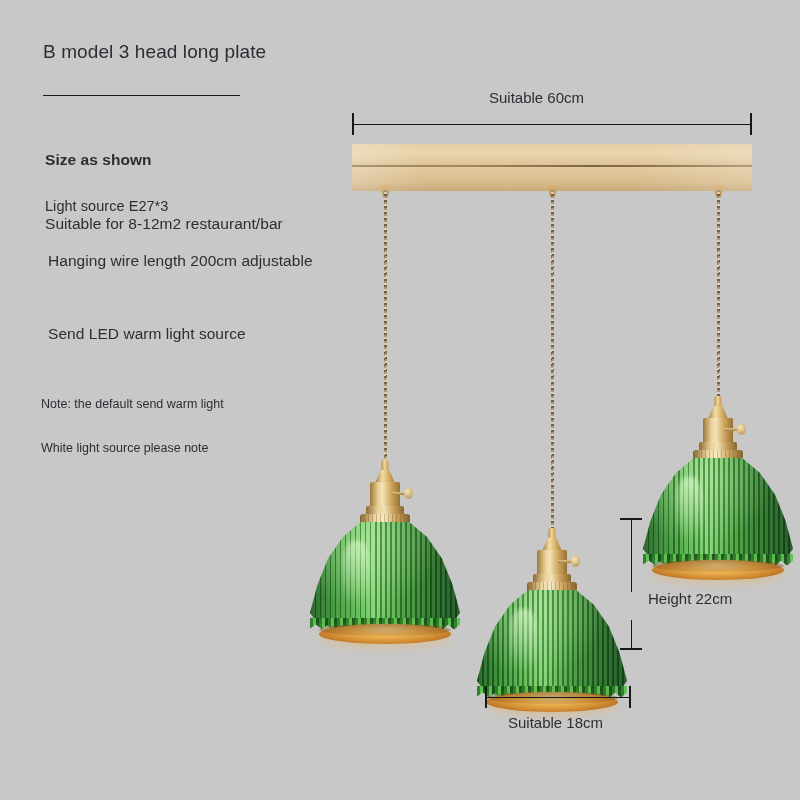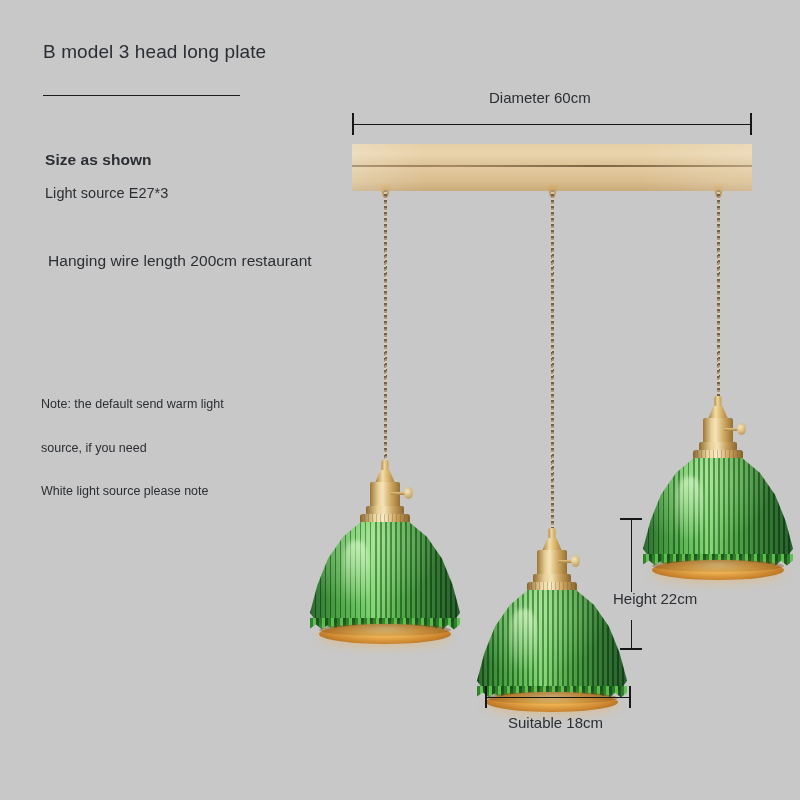--- a/index.html
+++ b/index.html
@@ -21,21 +21,21 @@
   .rule{
     position:absolute;left:43px;top:95px;width:197px;height:1px;
     background:#1a1c1f;
   }
   .spec{
     position:absolute;font-size:15.5px;font-weight:400;color:#2b2e33;
     white-space:nowrap;letter-spacing:.05px;
   }
   .s1{left:45px;top:119px;}
   .s2{left:45px;top:151px;font-weight:bold;}
-  .s3{left:45px;top:185px;font-size:14.5px;}
+  .s3{left:45px;top:198px;font-size:14.5px;}
   .s4{left:45px;top:215px;}
   .s5{left:48px;top:252px;}
   .s6{left:48px;top:325px;}
 
   .note{
     position:absolute;left:41px;top:368px;
     font-size:12.5px;line-height:14.5px;color:#2b2e33;
     white-space:pre;letter-spacing:0;
   }
   .note span{display:block;}
@@ -188,29 +188,30 @@
 </head>
 <body>
 
 <div class="stage">
 
   <div class="title">B model 3 head long plate</div>
   <div class="rule"></div>
 
   <div class="spec s2">Size as shown</div>
   <div class="spec s3">Light source E27*3</div>
-  <div class="spec s5">Hanging wire length 200cm restaurant</div>
+  <div class="spec s4">Suitable for 8-12m2 restaurant/bar</div>
+  <div class="spec s5">Hanging wire length 200cm adjustable</div>
+  <div class="spec s6">Send LED warm light source</div>
 
   <div class="note">
     <span>Note: the default send warm light</span>
-    <span>source, if you need</span>
     <span>White light source please note</span>
   </div>
 
-  <div class="dim-label" style="left:489px;top:89px;">Diameter 60cm</div>
+  <div class="dim-label" style="left:489px;top:89px;">Suitable 60cm</div>
   <div class="dim-line-h" style="left:352px;top:124px;width:400px;"></div>
   <div class="cap-v" style="left:352px;top:113px;height:22px;"></div>
   <div class="cap-v" style="left:750px;top:113px;height:22px;"></div>
 
   <div class="canopy">
     <div class="canopy-top"></div>
     <div class="canopy-seam"></div>
     <div class="canopy-face"></div>
     <div class="outlet" style="left:28px;"></div>
     <div class="outlet" style="left:195px;"></div>
@@ -278,20 +279,20 @@
       <div class="shade-scallop"></div>
       <div class="shade-rim"></div>
       <div class="shade-rim-dark"></div>
     </div>
   </div>
 
   <div class="cap-h" style="left:620px;top:518px;width:22px;"></div>
   <div class="dim-line-v" style="left:631px;top:518px;height:74px;"></div>
   <div class="dim-line-v" style="left:631px;top:620px;height:30px;"></div>
   <div class="cap-h" style="left:620px;top:648px;width:22px;"></div>
-  <div class="dim-label" style="left:613px;top:590px;">Height 22cm</div>
+  <div class="dim-label" style="left:648px;top:590px;">Height 22cm</div>
 
   <div class="dim-line-h" style="left:485px;top:697px;width:145px;"></div>
   <div class="cap-v" style="left:485px;top:686px;height:22px;"></div>
   <div class="cap-v" style="left:629px;top:686px;height:22px;"></div>
   <div class="dim-label" style="left:508px;top:714px;">Suitable 18cm</div>
 
 </div>
 
 </body></html>

